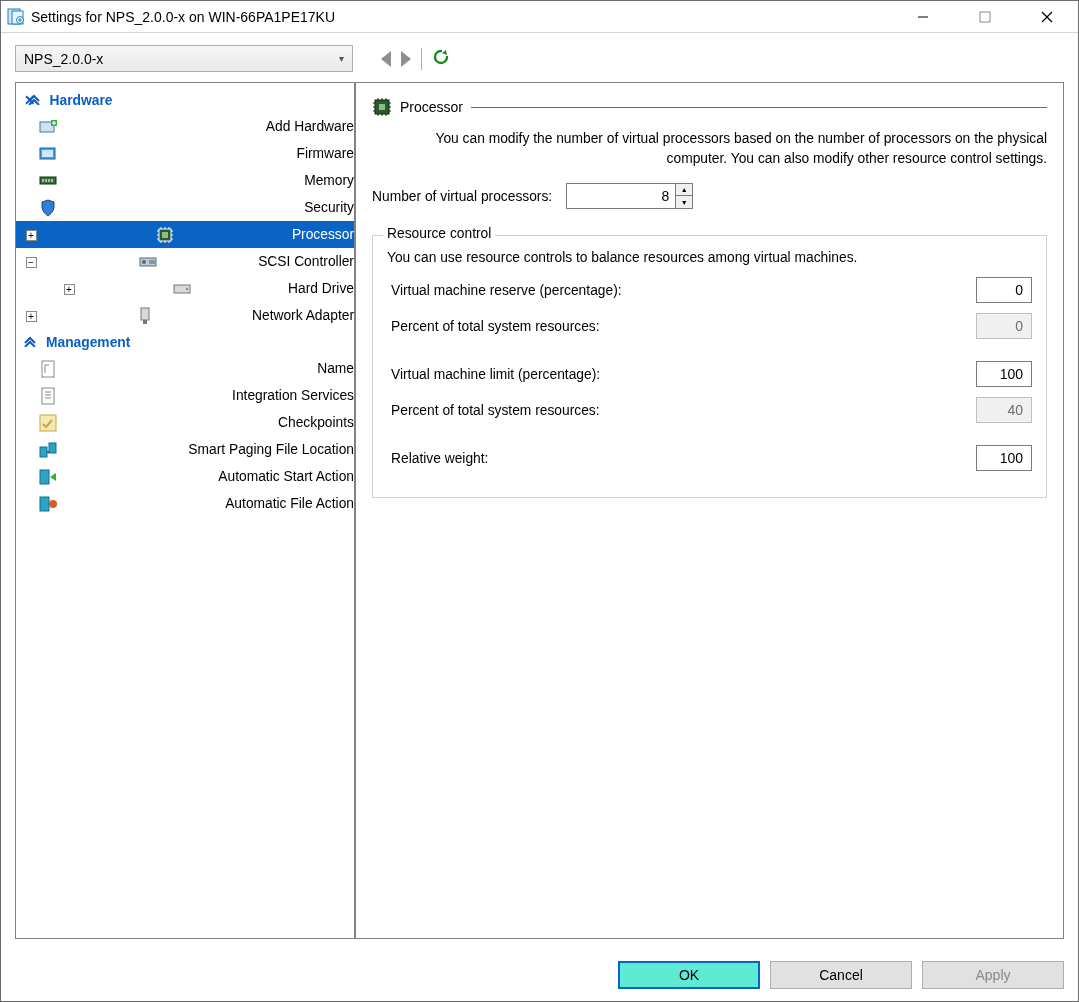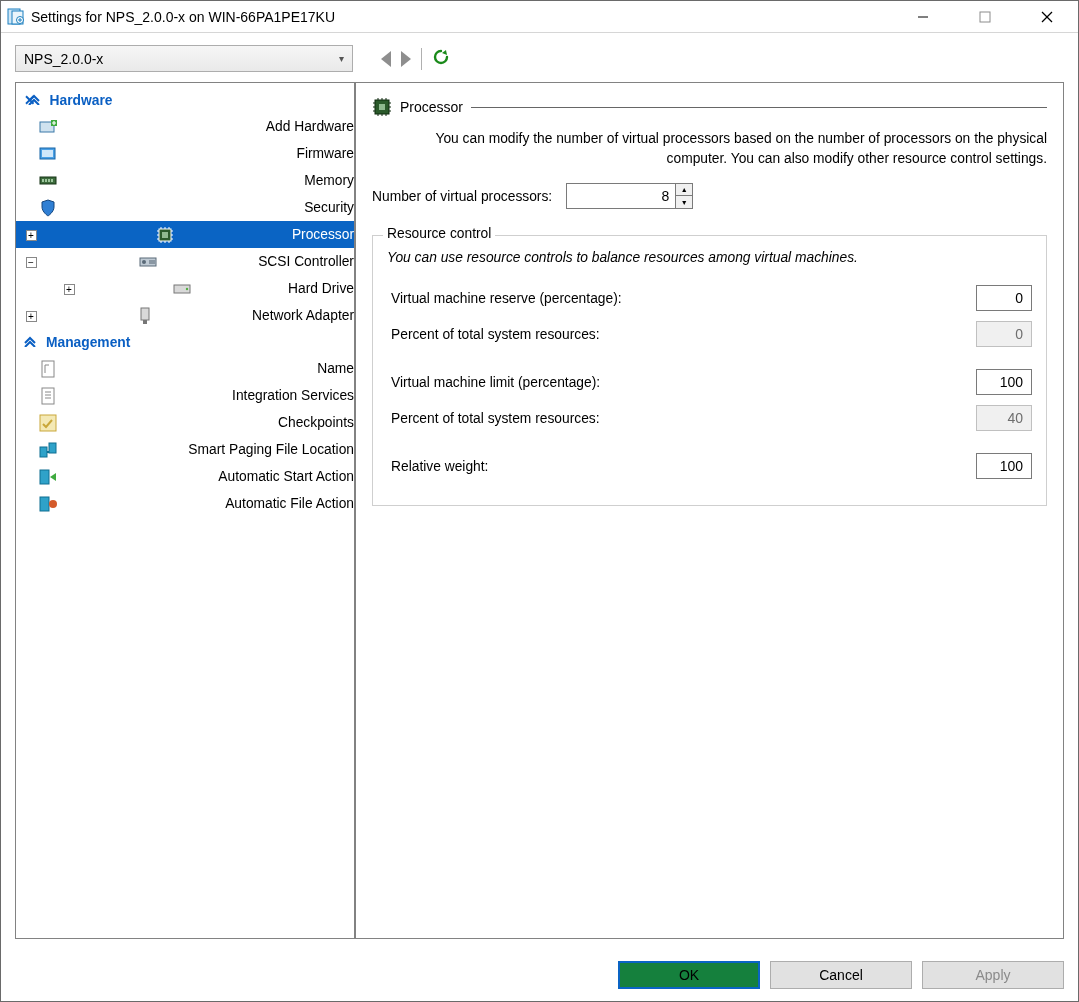--- a/index.html
+++ b/index.html
@@ -46,30 +46,30 @@
   .panel-title-row .line { flex:1; height:1px; background:#666; }
   .desc-text { line-height:1.45; margin-bottom:14px;text-align:right; }
   .row-inline { display:flex; align-items:center; gap:14px; margin-bottom:18px; }
   .spinner { display:flex; }
   .spinner input { width:110px; height:26px; text-align:right; padding-right:6px; border:1px solid #7a7a7a; font-size:14px; font-family:inherit; }
   .spinner .spinbtns { display:flex; flex-direction:column; border:1px solid #7a7a7a; border-left:none; }
   .spinner .spinbtns div { width:16px; height:12px; font-size:7px; display:flex; align-items:center; justify-content:center; background:#f0f0f0; }
   .spinner .spinbtns div:first-child { border-bottom:1px solid #7a7a7a; }
   .groupbox { border:1px solid #cfcfcf; padding:8px 14px 16px 14px; position:relative; margin-top:8px; }
   .groupbox .legend { position:absolute; top:-10px; left:10px; background:#fff; padding:0 4px; }
-  .groupbox .ghelp { margin:6px 0 20px 0;font-style:italic; }
+  .groupbox .ghelp { margin:6px 0 12px 0; }
   .frow { display:flex; align-items:center; margin:10px 0 10px 4px; }
   .frow .flbl { flex:1; }
   .frow input { width:56px; height:26px; text-align:right; padding-right:8px; border:1px solid #7a7a7a; font-size:14px; font-family:inherit; background:#fff; }
   .frow input[disabled] { background:#f0f0f0; color:#6e6e6e; border-color:#c0c0c0; }
   .frow.gap-above { margin-top:22px; }
   
   .footer { height:52px; display:flex; align-items:center; justify-content:flex-end; padding-right:14px; gap:10px; }
   .footer button { width:142px; height:28px; border:1px solid #adadad; background:#e1e1e1; font-family:inherit; font-size:14px; }
-  .footer button.primary { border:2px solid #0a64c4; background:#15803d; }
+  .footer button.primary { border:2px solid #0a64c4; background:#5eead4; }
   .footer button:disabled { color:#8a8a8a; }
 </style>
 </head>
 <body>
 
 <div class="window">
 
   <div class="titlebar">
     <span class="app-icon">
       <svg width="18" height="18" viewBox="0 0 18 18">

